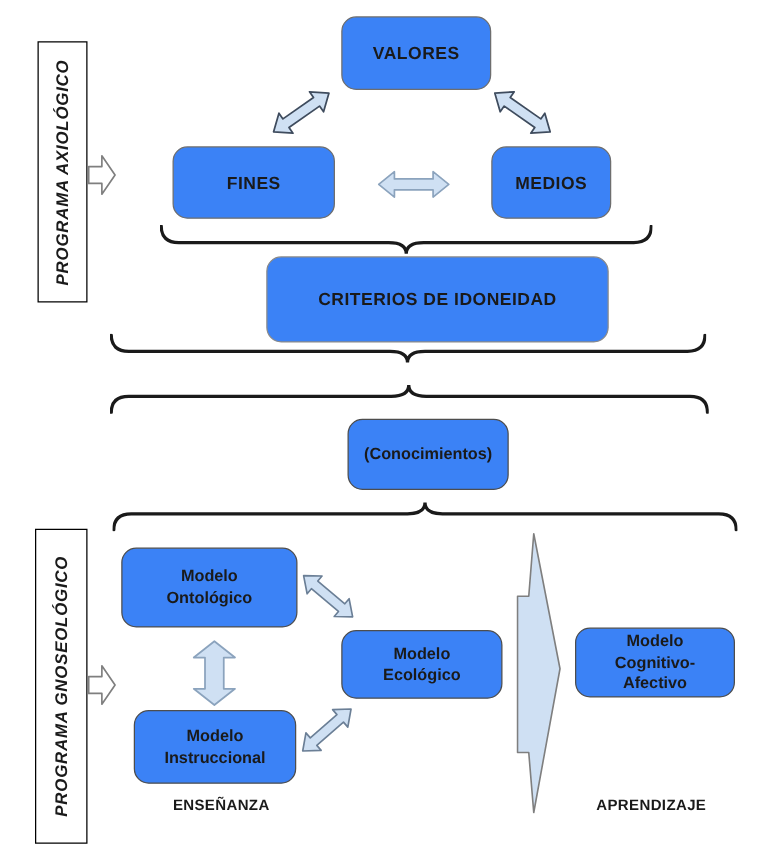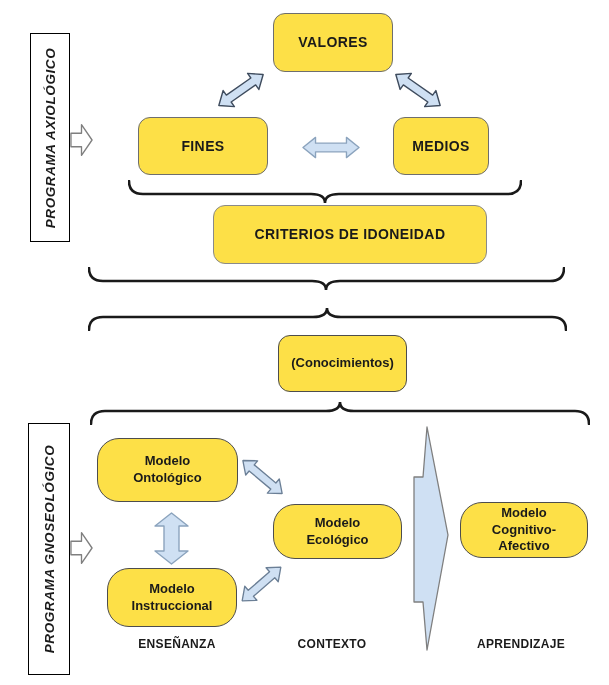--- a/index.html
+++ b/index.html
@@ -3,27 +3,27 @@
 <meta charset="utf-8">
 <style>
   html,body{margin:0;padding:0;background:#ffffff;}
   .canvas{
     position:relative;width:609px;height:685px;background:#ffffff;
     font-family:"Liberation Sans",sans-serif;color:#1a1a1a;overflow:hidden;
   }
   
   .node{
     position:absolute;display:flex;align-items:center;justify-content:center;
-    background:#fde047;border:1.4px solid #6e6e6e;border-radius:12px;
+    background:#3b82f6;border:1.4px solid #6e6e6e;border-radius:12px;
     text-align:center;font-weight:bold;line-height:1.3;box-sizing:border-box;
   }
   .node.dark{border-color:#4d4d4d;}
   .node .lines span{display:block;}
   .big-label{font-size:14px;letter-spacing:.4px;}
-  .mid-label{font-size:13px;border-radius:22px;}
+  .mid-label{font-size:13px;}
   
   .sidebar{
     position:absolute;background:#ffffff;border:1.6px solid #000000;box-sizing:border-box;
   }
   .sidebar .vlabel{
     position:absolute;left:50%;top:50%;
     transform:translate(-50%,-50%) rotate(-90deg);
     white-space:nowrap;font-weight:bold;font-style:italic;
     font-size:13.5px;letter-spacing:.6px;
   }
@@ -83,21 +83,21 @@
         <path d="M1,12 L14,1.5 L14,7.5 L46,7.5 L46,1.5 L59,12 L46,22.5 L46,16.5 L14,16.5 L14,22.5 Z" fill="var(--arrow-fill)" stroke="var(--arrow-stroke-light)" stroke-width="1.4" stroke-linejoin="round"></path>
       </svg>
   </div>
 
   <div class="svgwrap" style="left:128px;top:180px;width:394px;height:24px;">
     <svg viewBox="0 0 394 24">
         <path d="M1,1 Q1,14 15,14 H183 Q197,14 197,23 Q197,14 211,14 H379 Q393,14 393,1" fill="none" stroke="var(--brace-stroke)" stroke-width="2.6" stroke-linecap="round"></path>
       </svg>
   </div>
 
-  <div class="node big-label" style="left:213px;top:205px;width:274px;height:59px;border-color:#8a8a8a;text-align:center;">
+  <div class="node big-label" style="left:213px;top:205px;width:274px;height:69px;border-color:#8a8a8a;text-align:center;">
     <span>CRITERIOS DE IDONEIDAD</span>
   </div>
 
   <div class="svgwrap" style="left:88px;top:267px;width:477px;height:24px;">
     <svg viewBox="0 0 477 24">
         <path d="M1,1 Q1,14 15,14 H224 Q238,14 238,23 Q238,14 252,14 H462 Q476,14 476,1" fill="none" stroke="var(--brace-stroke)" stroke-width="2.6" stroke-linecap="round"></path>
       </svg>
   </div>
 
   <div class="svgwrap" style="left:88px;top:307px;width:479px;height:24px;">
@@ -163,16 +163,15 @@
       </svg>
   </div>
 
   <div class="svgwrap" style="left:413px;top:426px;width:36px;height:226px;">
     <svg viewBox="0 0 36 226">
         <polygon points="14,1 35,109 14,224 10,176 1,176 1,51 10,51" fill="var(--arrow-fill)" stroke="#7f7f7f" stroke-width="1.3" stroke-linejoin="round"></polygon>
       </svg>
   </div>
 
   <div class="col-label" style="left:117px;top:637px;">ENSEÑANZA</div>
-  <div class="col-label" style="left:272px;top:637px;">CONTEXTO</div>
   <div class="col-label" style="left:461px;top:637px;">APRENDIZAJE</div>
 
 </div>
 
 </body></html>

